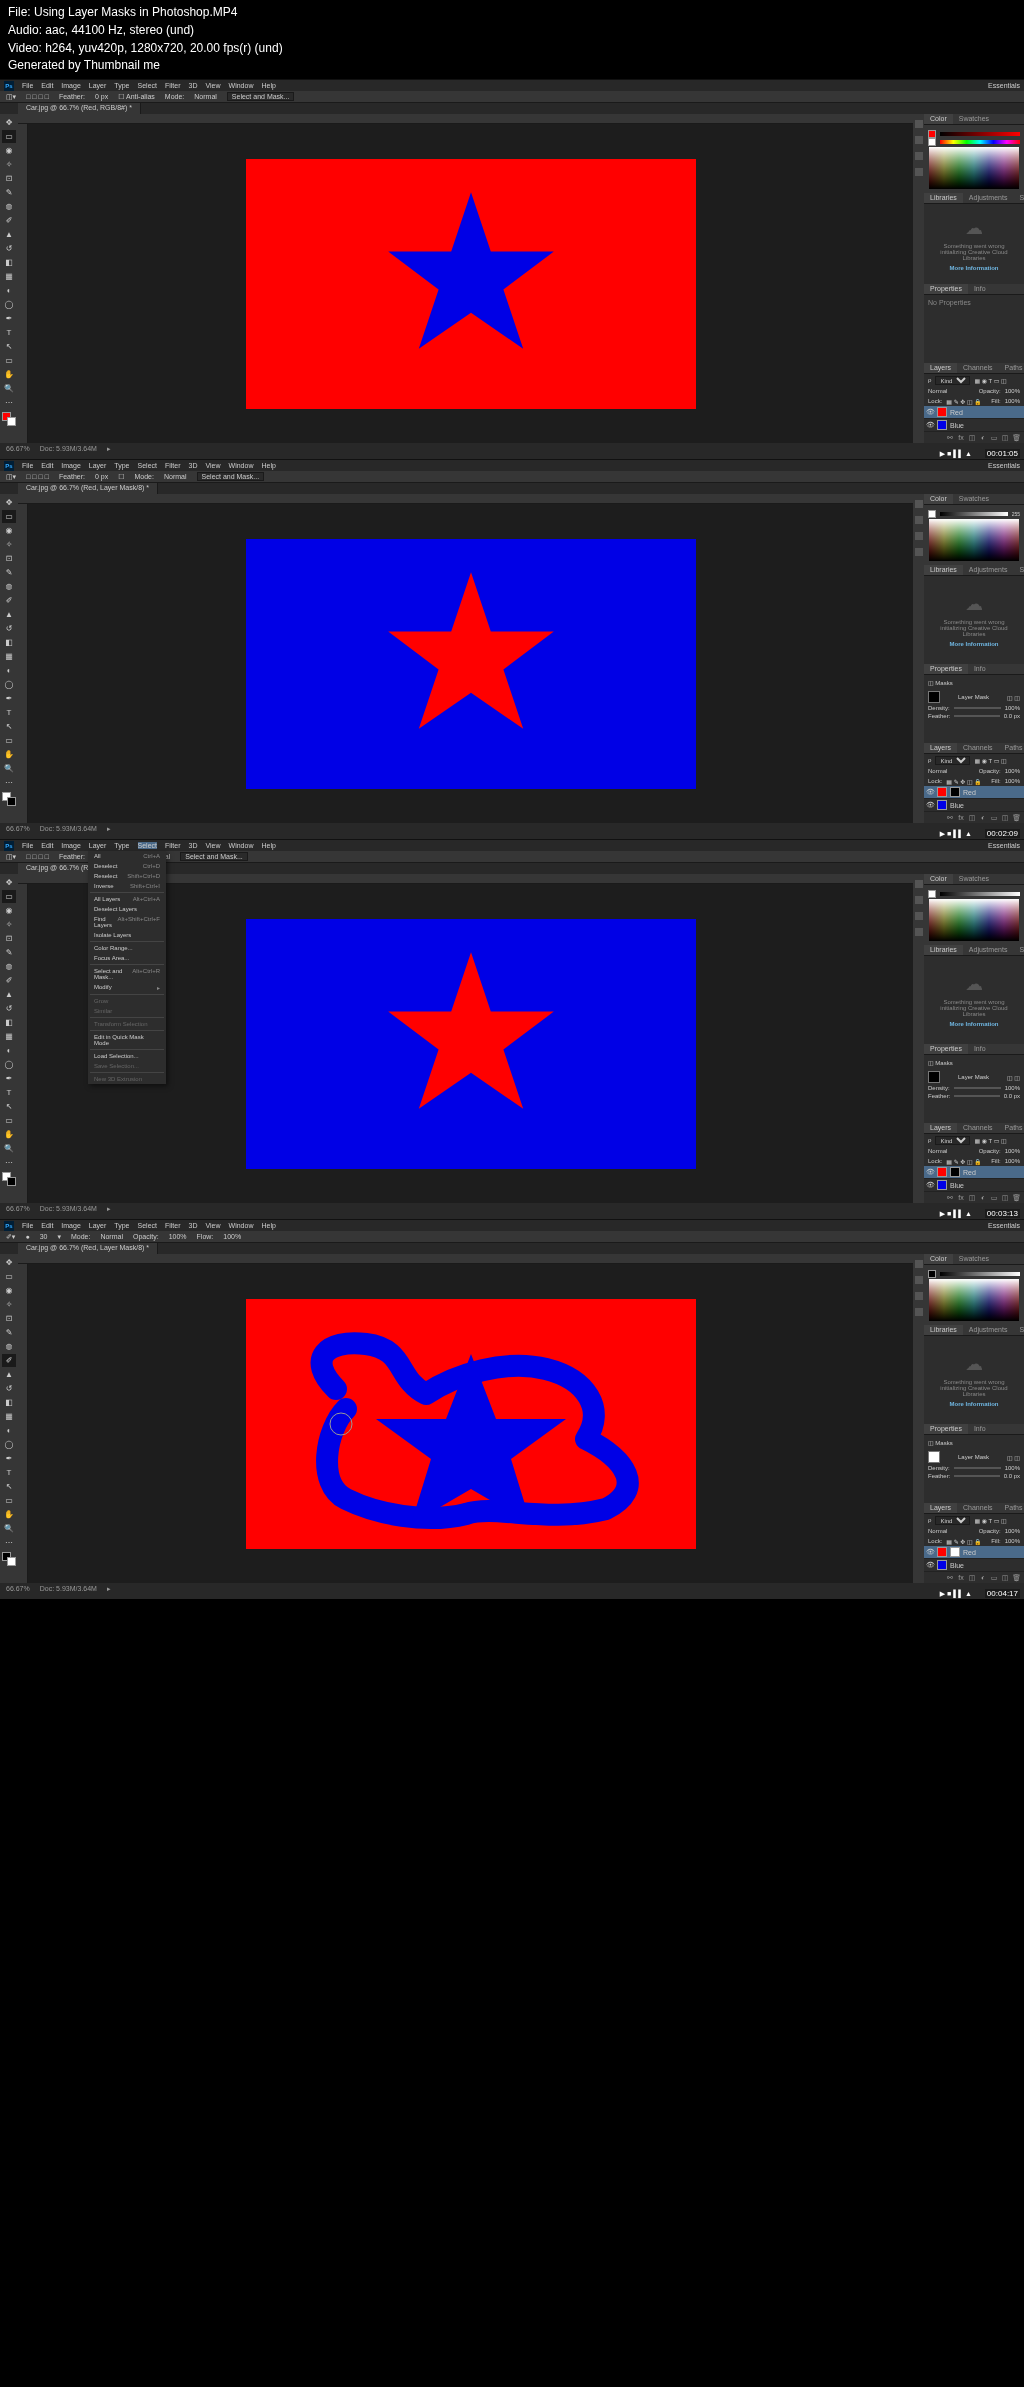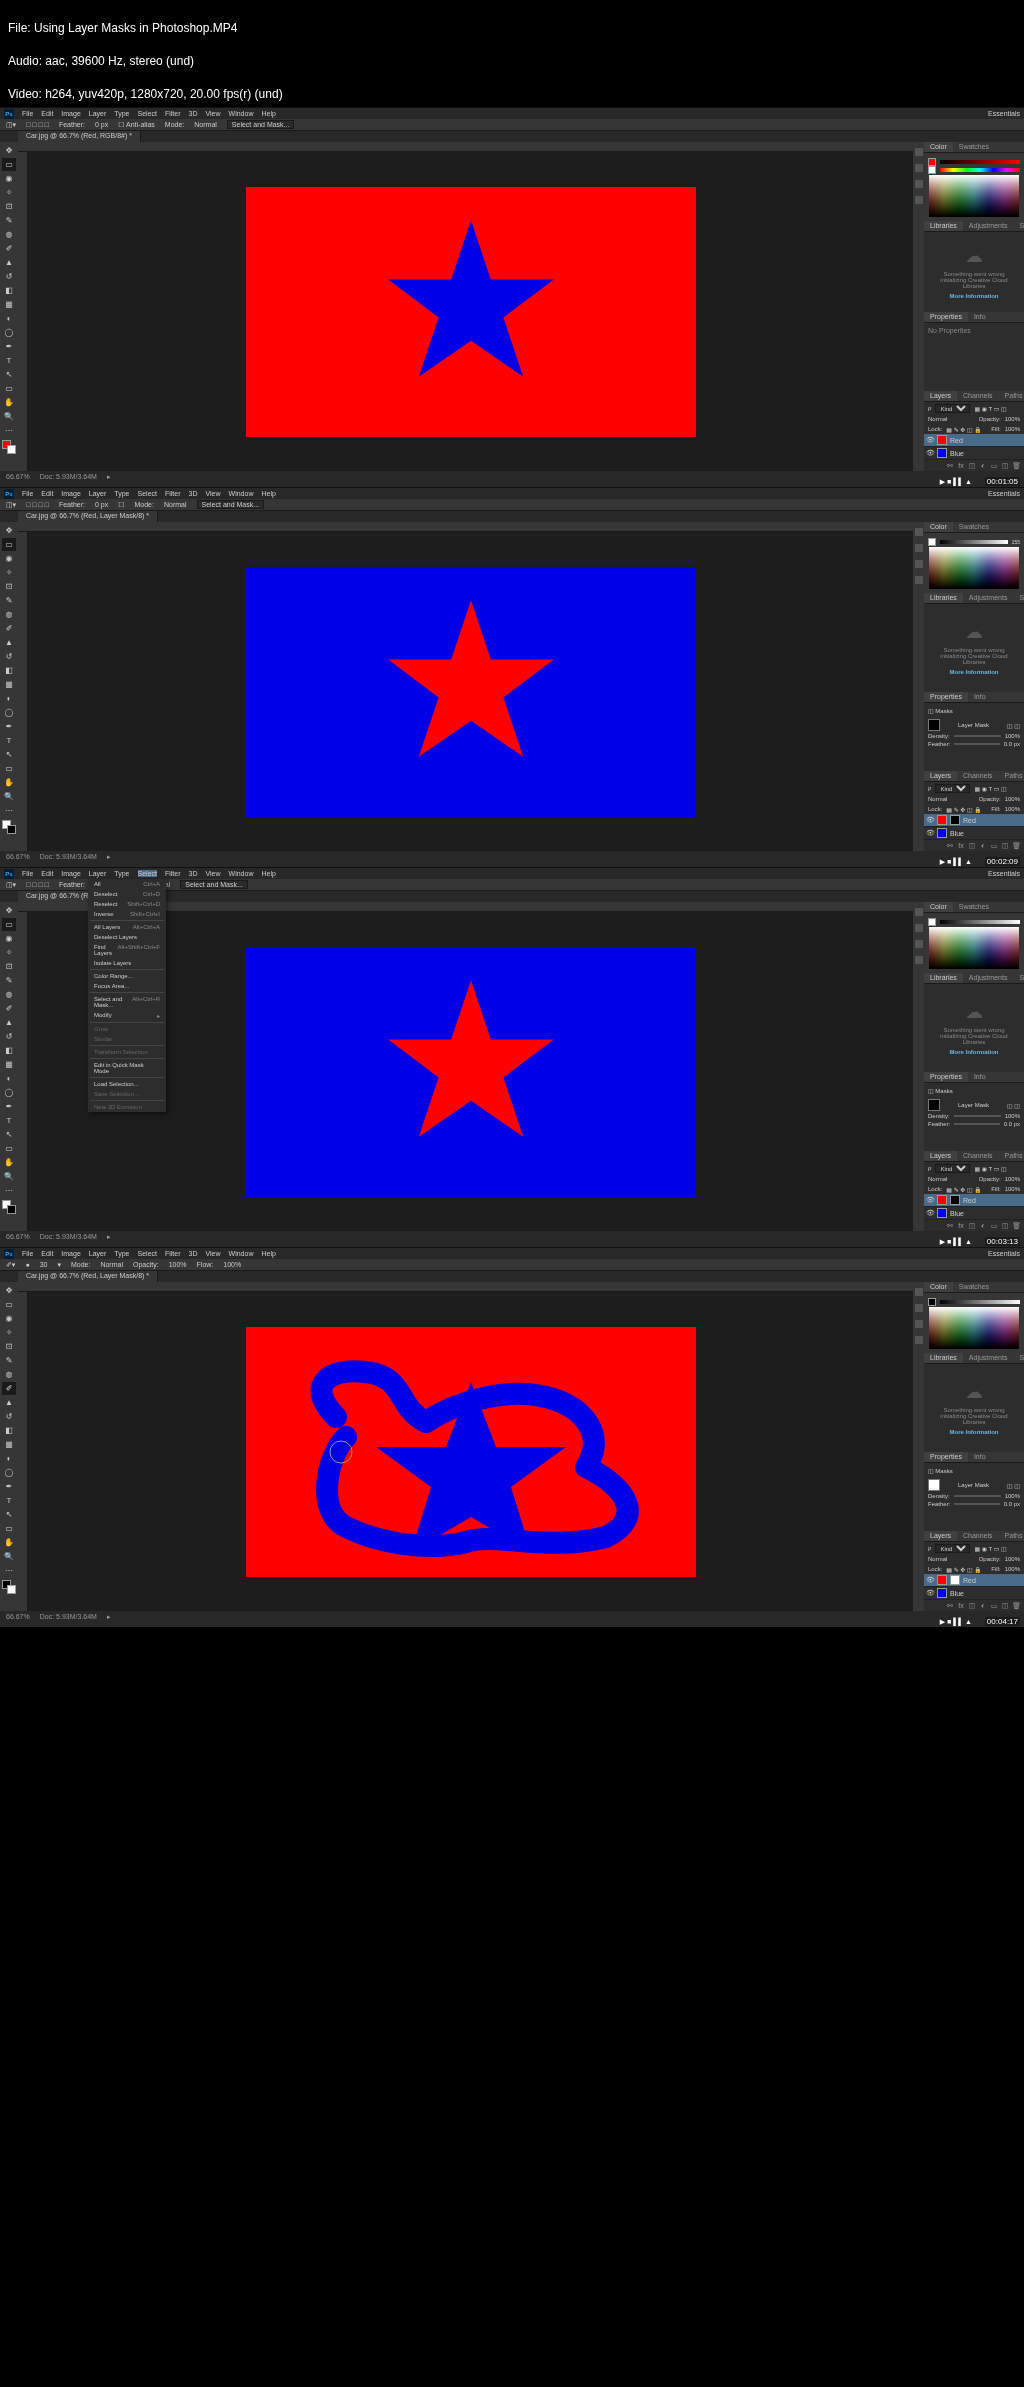--- a/index.html
+++ b/index.html
@@ -1,18 +1,18 @@
 <!DOCTYPE html>
 <html><head>
 <meta charset="utf-8">
 <style>
   * { margin: 0; padding: 0; box-sizing: border-box; }
   body { background: #000; font-family: Arial, sans-serif; font-size: 7px; color: #ccc; }
   .header { padding: 4px 8px; color: #fff; font-size: 12px; line-height: 1.4; }
-  .header div { margin-bottom: 1px; margin-top: 16px; }
+  .header div { margin-bottom: 1px; }
   .section { position: relative; height: 380px; background: #282828; border-top: 1px solid #111; }
   .menubar { display: flex; align-items: center; height: 11px; background: #282828; padding: 0 4px; gap: 8px; }
   .menubar .ps-icon { width: 10px; height: 10px; background: #001e36; color: #31a8ff; display: flex; align-items: center; justify-content: center; font-size: 6px; font-weight: bold; }
   .menubar span { color: #ccc; cursor: pointer; }
   .optionsbar { display: flex; align-items: center; height: 12px; background: #363636; padding: 0 6px; gap: 10px; border-bottom: 1px solid #1a1a1a; }
   .tabbar { display: flex; height: 11px; background: #282828; padding: 0 18px; }
   .tab { background: #363636; padding: 1px 8px; color: #ccc; border-right: 1px solid #1a1a1a; }
   .workspace { display: flex; height: calc(100% - 50px); }
   .toolbar { width: 18px; background: #363636; display: flex; flex-direction: column; gap: 1px; padding-top: 2px; align-items: center; }
   .tool { width: 14px; height: 13px; display: flex; align-items: center; justify-content: center; color: #ccc; font-size: 8px; cursor: pointer; }
@@ -68,22 +68,23 @@
   .star { position: absolute; left: 50%; top: 50%; transform: translate(-50%, -56%); }
   
   .prop-row { display: flex; justify-content: space-between; align-items: center; font-size: 6px; padding: 1px 0; }
   .prop-row .sld { flex: 1; height: 2px; background: #555; margin: 0 4px; }
 </style>
 </head>
 <body>
 
 <div class="header">
   <div>File: Using Layer Masks in Photoshop.MP4</div>
-  <div>Audio: aac, 39600 Hz, stereo (und)</div>
+  <div>Audio: aac, 44100 Hz, stereo (und)</div>
   <div>Video: h264, yuv420p, 1280x720, 20.00 fps(r) (und)</div>
+  <div>Generated by Thumbnail me</div>
 </div>
 
 <div class="section">
   <div class="menubar">
     <div class="ps-icon">Ps</div>
     <span>File</span>
     <span>Edit</span>
     <span>Image</span>
     <span>Layer</span>
     <span>Type</span>

